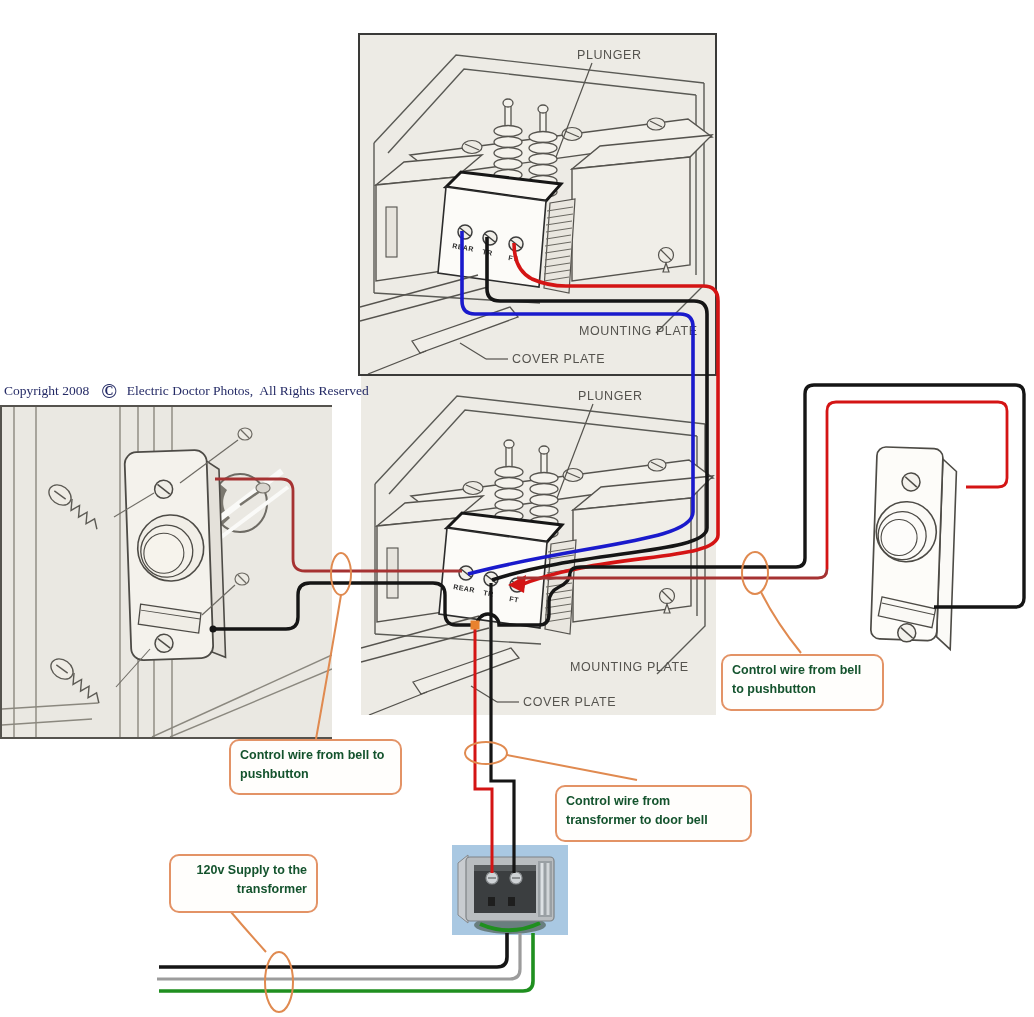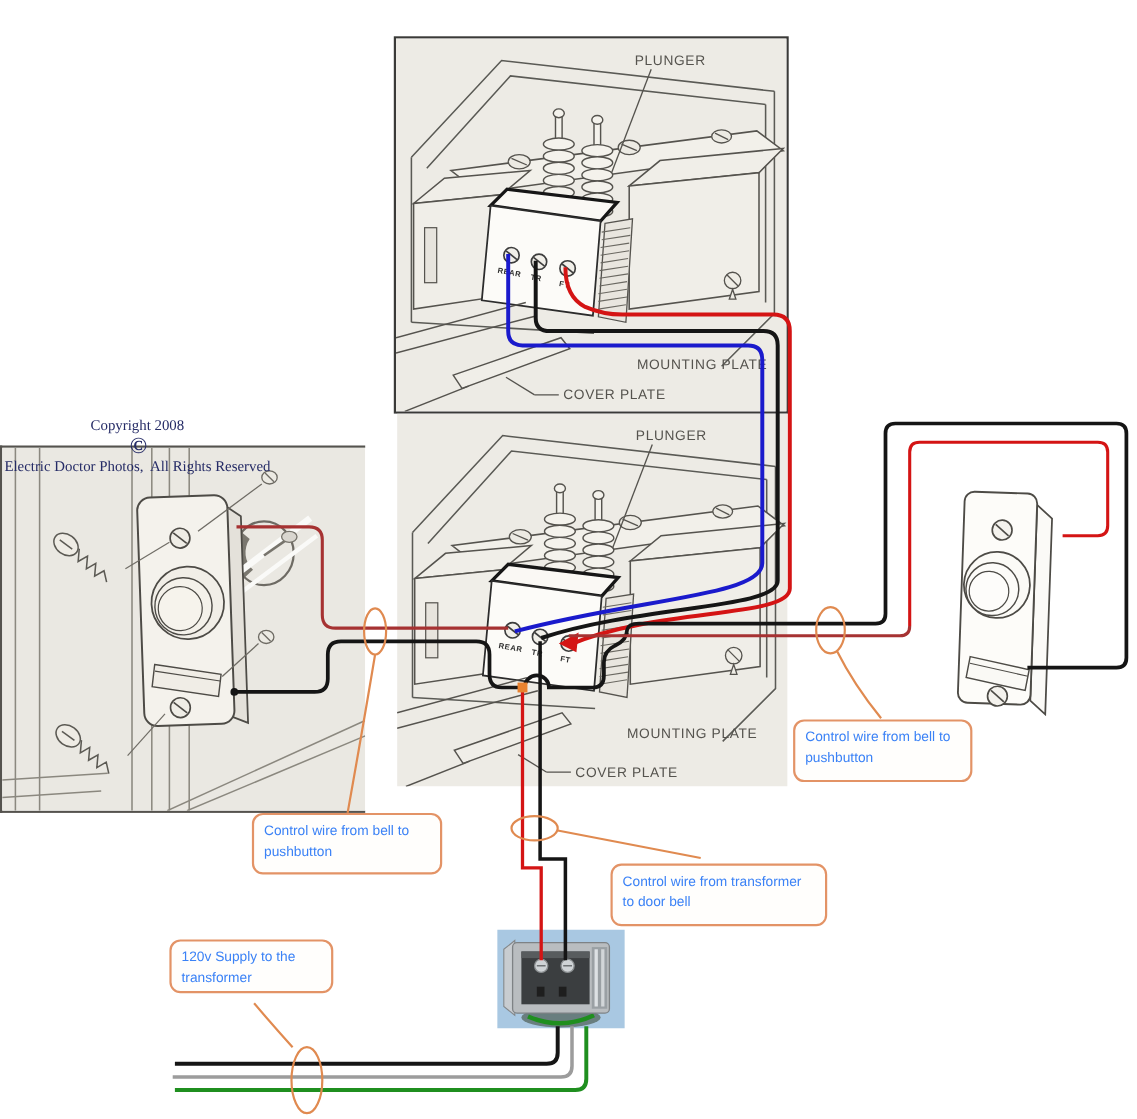--- a/index.html
+++ b/index.html
@@ -7,24 +7,24 @@
           font-family:"Liberation Sans",sans-serif;}
   .panel{position:absolute;}
   .panel svg{display:block;}
   #bell-top{left:358px;top:33px;border:2px solid #3a3a38;}
   #bell-middle{left:361px;top:376px;}
   #pushbutton-left{left:0;top:405px;border:2px solid #55534e;border-right:none;}
   #pushbutton-right{left:858px;top:420px;}
   #transformer{left:452px;top:845px;}
   #overlay{position:absolute;left:0;top:0;z-index:7;pointer-events:none;}
   .callout{position:absolute;z-index:8;border:2px solid #e39366;border-radius:10px;
-           background:#fffefc;color:#3b82f6;font-weight:normal;font-size:12.5px;line-height:1.55;
+           background:#fffefc;color:#14532d;font-weight:bold;font-size:12.5px;line-height:1.55;
            padding:5px 9px;box-sizing:border-box;}
   #copyright{position:absolute;left:4px;top:379px;height:24px;display:flex;align-items:center;
-             font-family:"Liberation Serif",serif;color:#252b66;font-size:13.5px;white-space:pre;flex-direction:column;}
+             font-family:"Liberation Serif",serif;color:#252b66;font-size:13.5px;white-space:pre;}
   #copyright .csym{font-size:21px;font-weight:bold;margin:0 10px 0 12px;line-height:1;}
   .dlabel{font-family:"Liberation Sans",sans-serif;font-size:12.5px;fill:#55534e;letter-spacing:0.6px;}
   .tlabel{font-family:"Liberation Sans",sans-serif;font-size:7px;font-weight:bold;fill:#2e2e2e;letter-spacing:0.5px;}
 </style>
 </head>
 <body>
 
 <div id="canvas">
 
   <div class="panel" id="bell-top">
@@ -371,17 +371,17 @@
 
   <div class="callout" style="left:229px;top:739px;width:173px;height:56px;">
     <span>Control wire from bell to pushbutton</span>
   </div>
   <div class="callout" style="left:721px;top:654px;width:163px;height:57px;">
     <span>Control wire from bell to pushbutton</span>
   </div>
   <div class="callout" style="left:555px;top:785px;width:197px;height:57px;">
     <span>Control wire from transformer to door bell</span>
   </div>
-  <div class="callout" style="left:154px;top:854px;width:149px;height:49px;">
+  <div class="callout" style="left:169px;top:854px;width:149px;height:59px;text-align:right;">
     <span>120v Supply to the transformer</span>
   </div>
 
 </div>
 
 </body></html>

